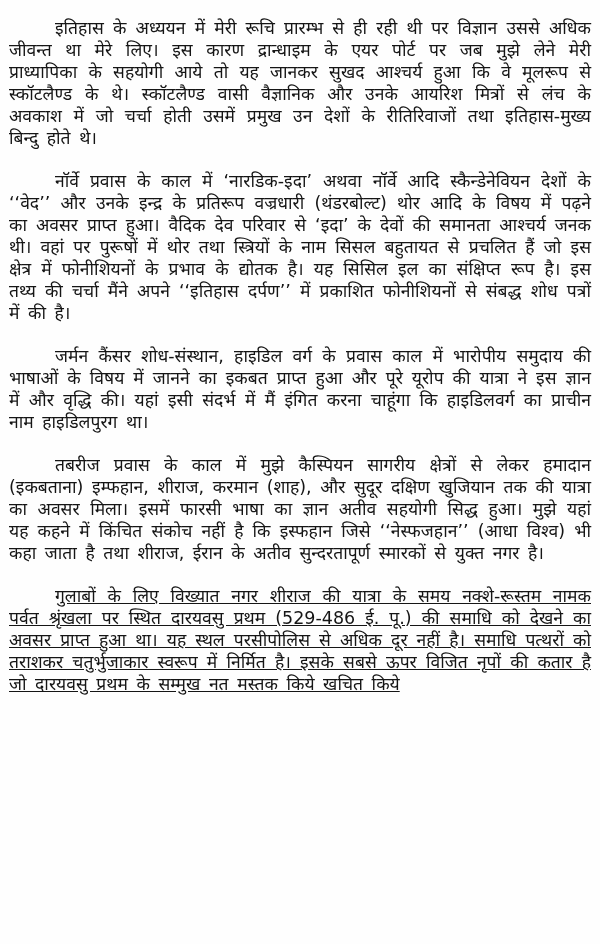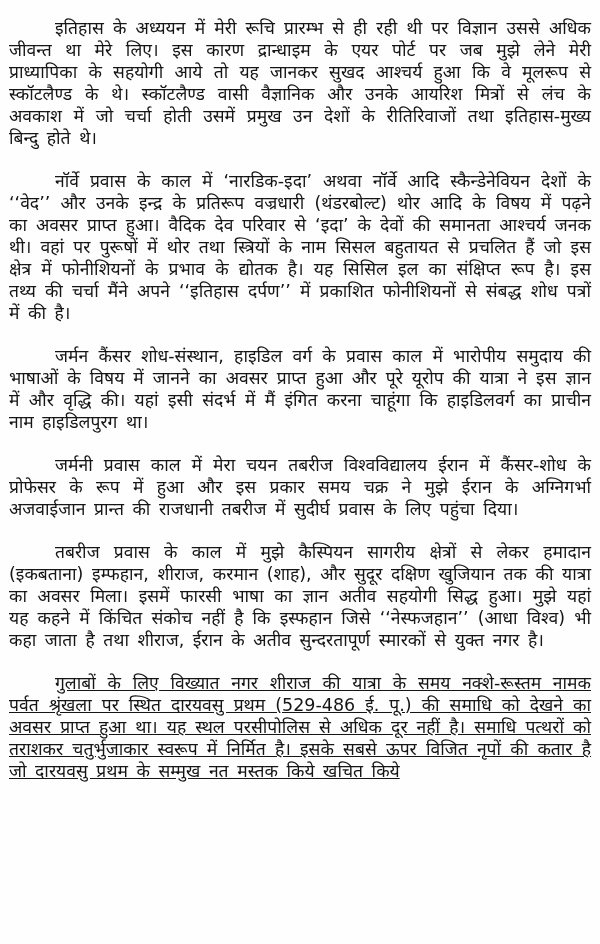--- a/index.html
+++ b/index.html
@@ -31,17 +31,16 @@
     margin-bottom: 0;
     text-decoration: underline;
   }
 </style>
 </head>
 <body>
 
 <div class="page">
   <p class="para">इतिहास के अध्ययन में मेरी रूचि प्रारम्भ से ही रही थी पर विज्ञान उससे अधिक जीवन्त था मेरे लिए। इस कारण द्रान्धाइम के एयर पोर्ट पर जब मुझे लेने मेरी प्राध्यापिका के सहयोगी आये तो यह जानकर सुखद आश्चर्य हुआ कि वे मूलरूप से स्कॉटलैण्ड के थे। स्कॉटलैण्ड वासी वैज्ञानिक और उनके आयरिश मित्रों से लंच के अवकाश में जो चर्चा होती उसमें प्रमुख उन देशों के रीतिरिवाजों तथा इतिहास-मुख्य बिन्दु होते थे।</p>
   <p class="para">नॉर्वे प्रवास के काल में ‘नारडिक-इदा’ अथवा नॉर्वे आदि स्कैन्डेनेवियन देशों के ‘‘वेद’’ और उनके इन्द्र के प्रतिरूप वज्रधारी (थंडरबोल्ट) थोर आदि के विषय में पढ़ने का अवसर प्राप्त हुआ। वैदिक देव परिवार से ‘इदा’ के देवों की समानता आश्चर्य जनक थी। वहां पर पुरूषों में थोर तथा स्त्रियों के नाम सिसल बहुतायत से प्रचलित हैं जो इस क्षेत्र में फोनीशियनों के प्रभाव के द्योतक है। यह सिसिल इल का संक्षिप्त रूप है। इस तथ्य की चर्चा मैंने अपने ‘‘इतिहास दर्पण’’ में प्रकाशित फोनीशियनों से संबद्ध शोध पत्रों में की है।</p>
-  <p class="para">जर्मन कैंसर शोध-संस्थान, हाइडिल वर्ग के प्रवास काल में भारोपीय समुदाय की भाषाओं के विषय में जानने का अवसर प्राप्त हुआ और पूरे यूरोप की यात्रा ने इस ज्ञान में और वृद्धि की। यहां इसी संदर्भ में मैं इंगित करना चाहूंगा कि हाइडिलवर्ग का प्राचीन नाम हाइडिलपुरग था।</p>
-  <p class="para">जर्मनी प्रवास काल में मेरा चयन तबरीज विश्वविद्यालय ईरान में कैंसर-शोध के प्रोफेसर के रूप में हुआ और इस प्रकार समय चक्र ने मुझे ईरान के अग्निगर्भा अजवाईजान प्रान्त की राजधानी तबरीज में सुदीर्घ प्रवास के लिए पहुंचा दिया।</p>
+  <p class="para">जर्मन कैंसर शोध-संस्थान, हाइडिल वर्ग के प्रवास काल में भारोपीय समुदाय की भाषाओं के विषय में जानने का इकबत प्राप्त हुआ और पूरे यूरोप की यात्रा ने इस ज्ञान में और वृद्धि की। यहां इसी संदर्भ में मैं इंगित करना चाहूंगा कि हाइडिलवर्ग का प्राचीन नाम हाइडिलपुरग था।</p>
   <p class="para">तबरीज प्रवास के काल में मुझे कैस्पियन सागरीय क्षेत्रों से लेकर हमादान (इकबताना) इम्फहान, शीराज, करमान (शाह), और सुदूर दक्षिण खुजियान तक की यात्रा का अवसर मिला। इसमें फारसी भाषा का ज्ञान अतीव सहयोगी सिद्ध हुआ। मुझे यहां यह कहने में किंचित संकोच नहीं है कि इस्फहान जिसे ‘‘नेस्फजहान’’ (आधा विश्व) भी कहा जाता है तथा शीराज, ईरान के अतीव सुन्दरतापूर्ण स्मारकों से युक्त नगर है।</p>
   <p class="para">गुलाबों के लिए विख्यात नगर शीराज की यात्रा के समय नक्शे-रूस्तम नामक पर्वत श्रृंखला पर स्थित दारयवसु प्रथम (529-486 ई. पू.) की समाधि को देखने का अवसर प्राप्त हुआ था। यह स्थल परसीपोलिस से अधिक दूर नहीं है। समाधि पत्थरों को तराशकर चतुर्भुजाकार स्वरूप में निर्मित है। इसके सबसे ऊपर विजित नृपों की कतार है जो दारयवसु प्रथम के सम्मुख नत मस्तक किये खचित किये</p>
 </div>
 
 </body></html>

